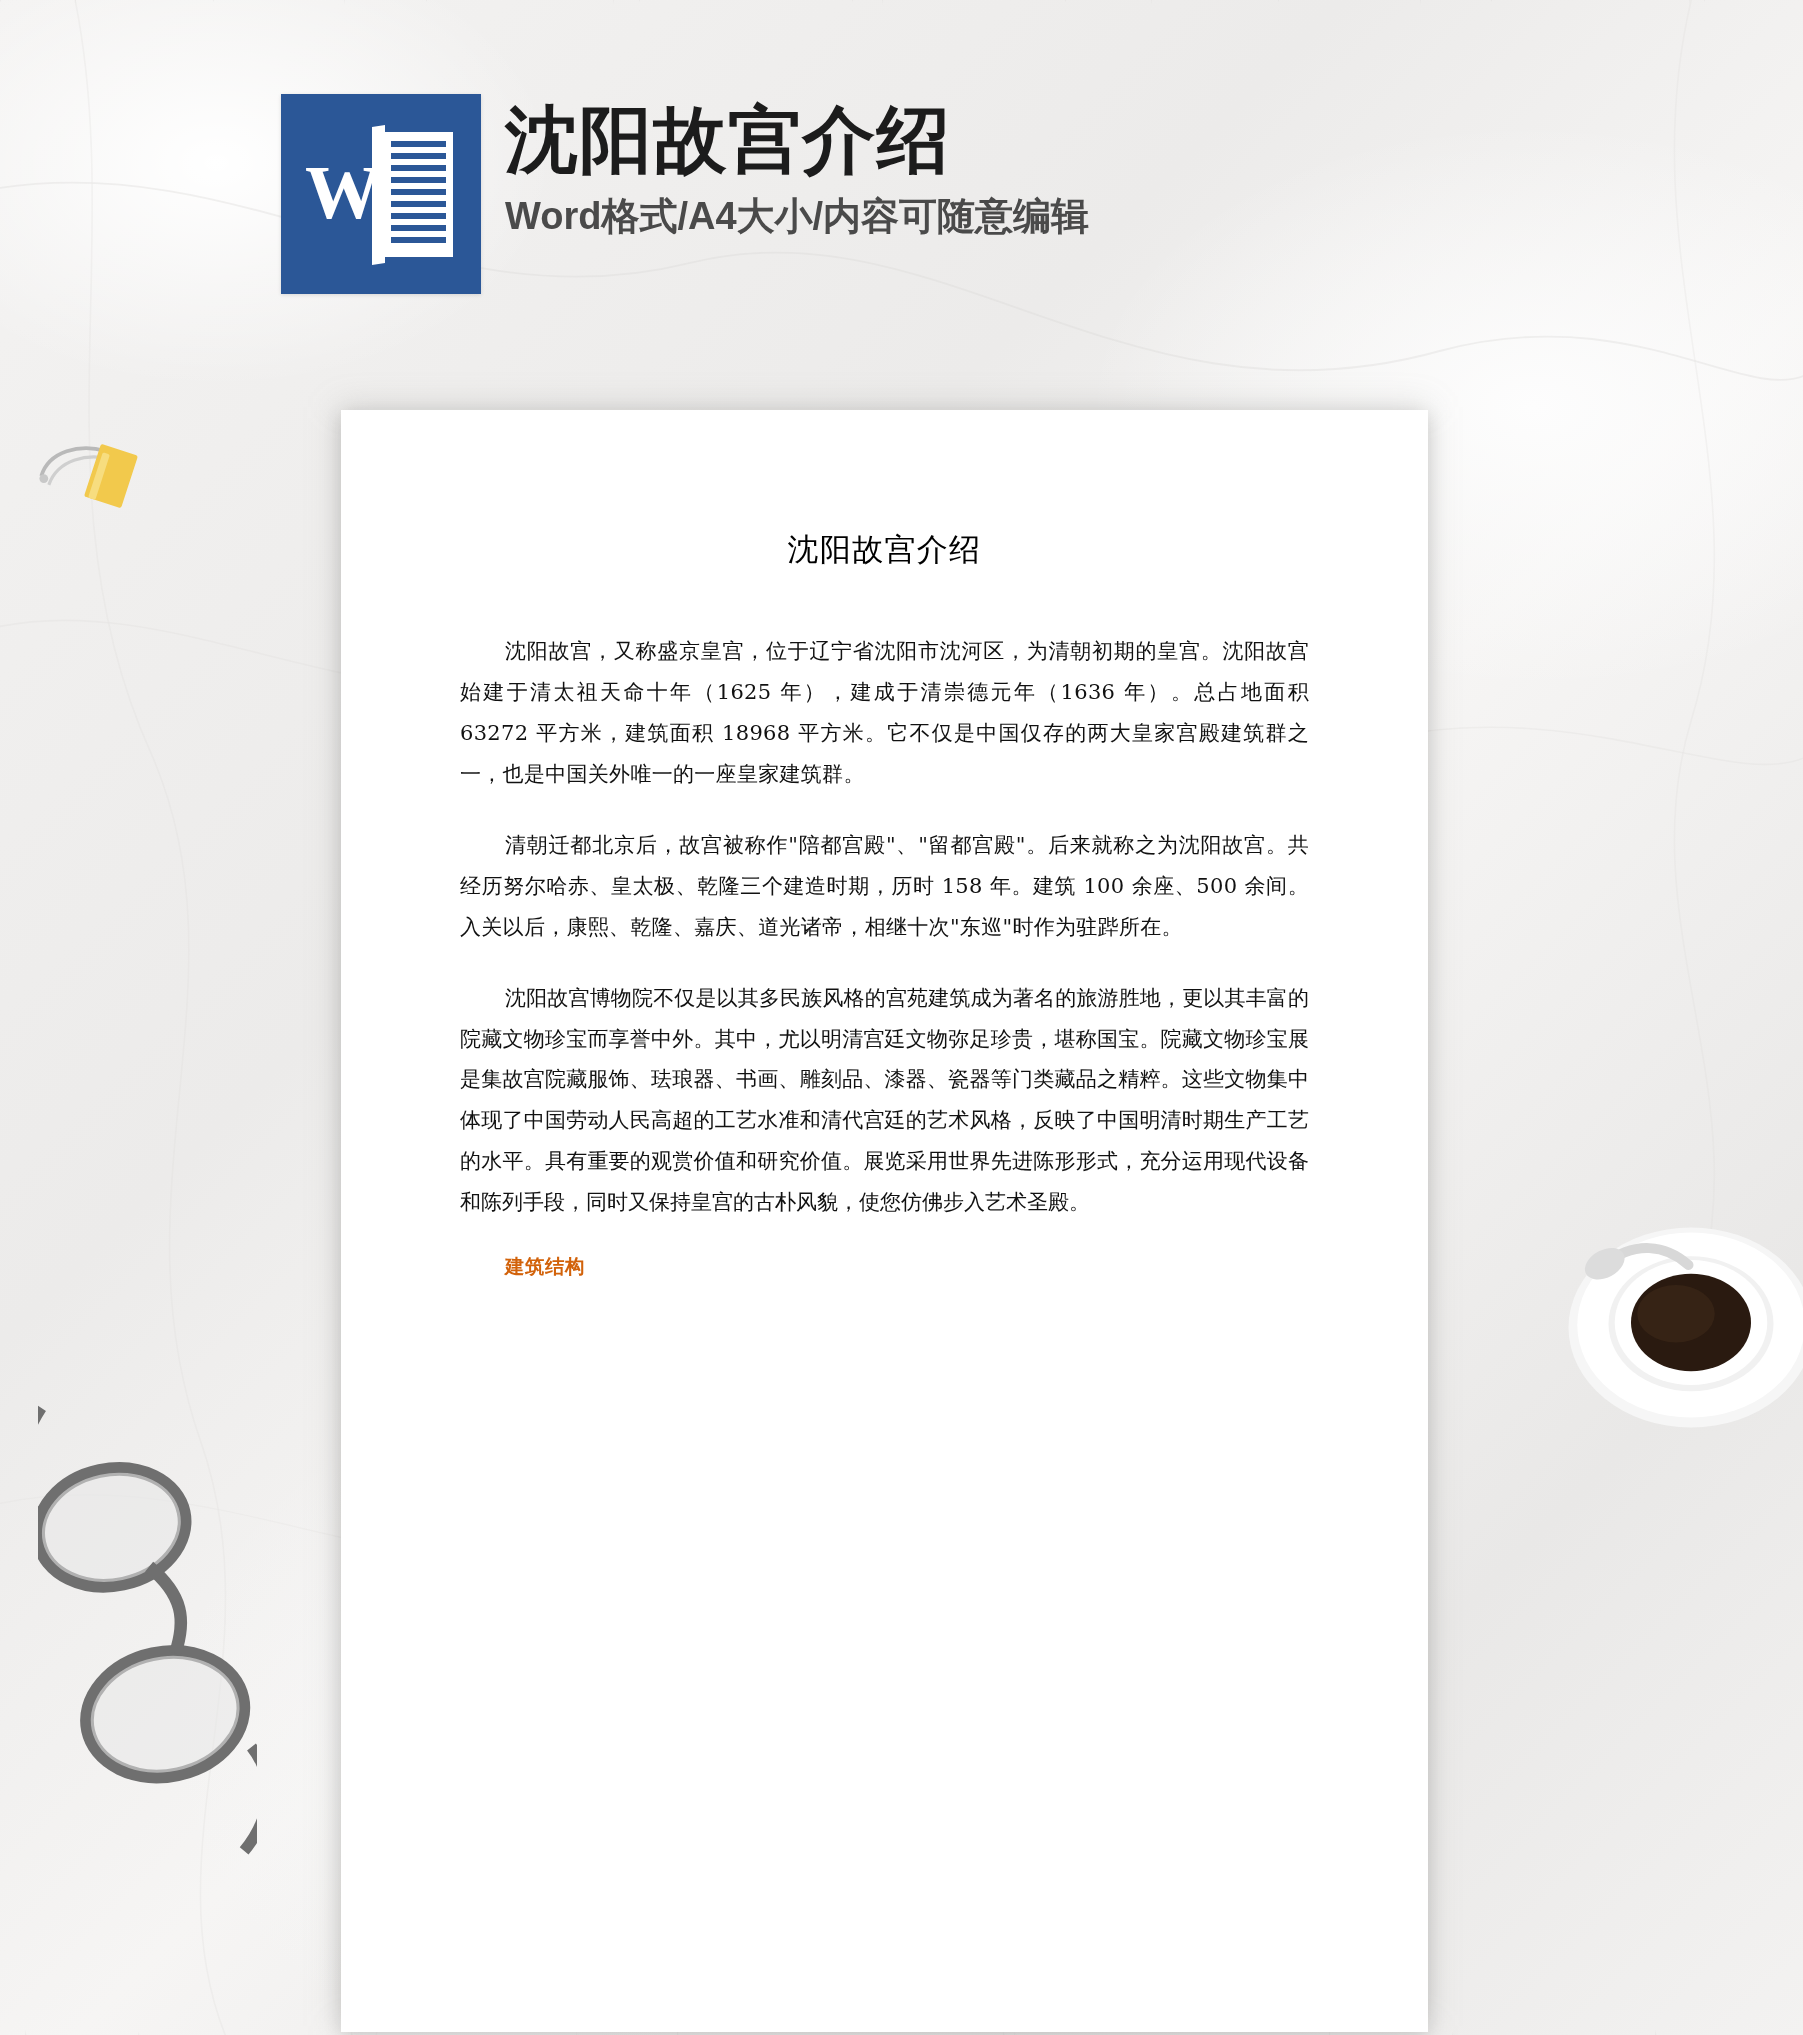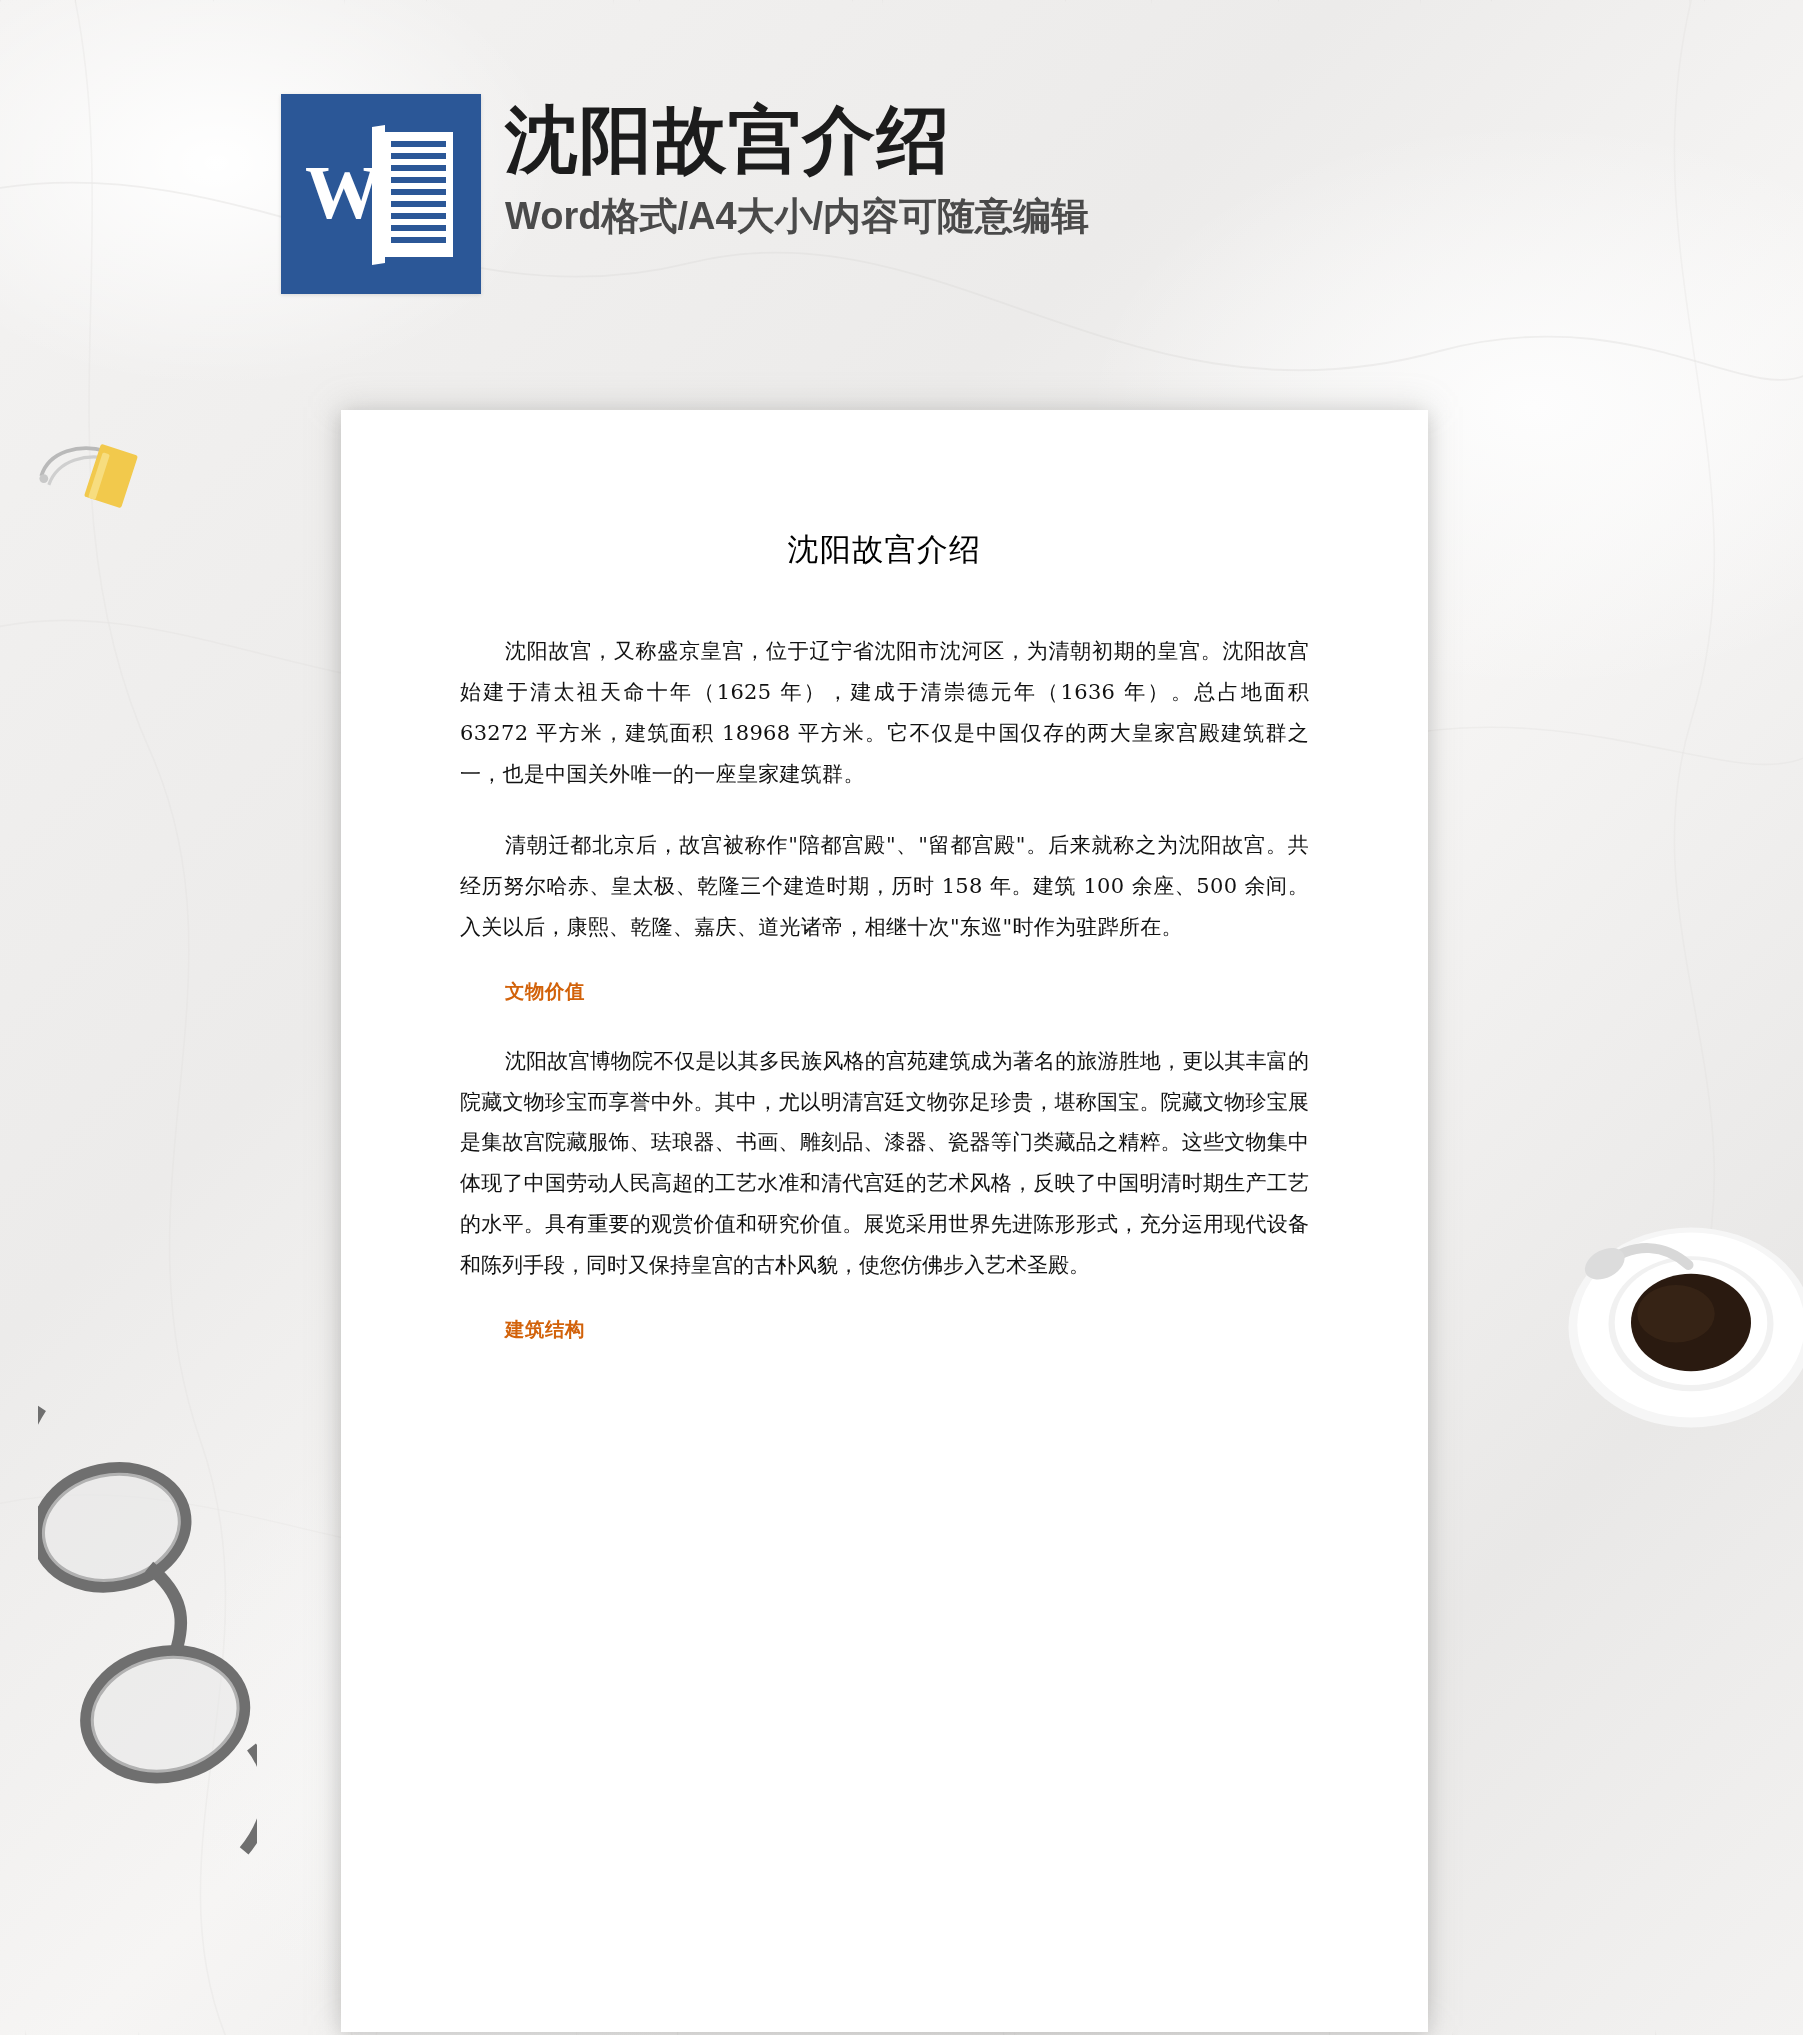--- a/index.html
+++ b/index.html
@@ -227,21 +227,20 @@
     <div class="doc-subtitle">Word格式/A4大小/内容可随意编辑</div>
   </div>
 </div>
 
 <div class="paper-shadow"></div>
 <div class="paper">
   <div class="paper-inner">
     <div class="paper-title">沈阳故宫介绍</div>
     <p class="para">沈阳故宫，又称盛京皇宫，位于辽宁省沈阳市沈河区，为清朝初期的皇宫。沈阳故宫始建于清太祖天命十年（1625 年），建成于清崇德元年（1636 年）。总占地面积 63272 平方米，建筑面积 18968 平方米。它不仅是中国仅存的两大皇家宫殿建筑群之一，也是中国关外唯一的一座皇家建筑群。</p>
     <p class="para">清朝迁都北京后，故宫被称作"陪都宫殿"、"留都宫殿"。后来就称之为沈阳故宫。共经历努尔哈赤、皇太极、乾隆三个建造时期，历时 158 年。建筑 100 余座、500 余间。入关以后，康熙、乾隆、嘉庆、道光诸帝，相继十次"东巡"时作为驻跸所在。</p>
-    <div class="section-head">文物价值</div>
     <p class="para tight">沈阳故宫博物院不仅是以其多民族风格的宫苑建筑成为著名的旅游胜地，更以其丰富的院藏文物珍宝而享誉中外。其中，尤以明清宫廷文物弥足珍贵，堪称国宝。院藏文物珍宝展是集故宫院藏服饰、珐琅器、书画、雕刻品、漆器、瓷器等门类藏品之精粹。这些文物集中体现了中国劳动人民高超的工艺水准和清代宫廷的艺术风格，反映了中国明清时期生产工艺的水平。具有重要的观赏价值和研究价值。展览采用世界先进陈形形式，充分运用现代设备和陈列手段，同时又保持皇宫的古朴风貌，使您仿佛步入艺术圣殿。</p>
     <div class="section-head second">建筑结构</div>
   </div>
 </div>
 
 <svg class="clip" viewBox="0 0 180 135">
   <path d="M18,70 C30,30 80,18 120,30" stroke="#b9b9b9" stroke-width="6" fill="none"></path>
   <path d="M30,84 C44,44 92,32 132,44" stroke="#cfcfcf" stroke-width="5" fill="none"></path>
   <rect x="98" y="26" width="62" height="88" rx="4" fill="#f2c94c" transform="rotate(18 129 70)"></rect>
   <rect x="104" y="32" width="12" height="76" rx="3" fill="#f7dd7f" transform="rotate(18 110 70)"></rect>

